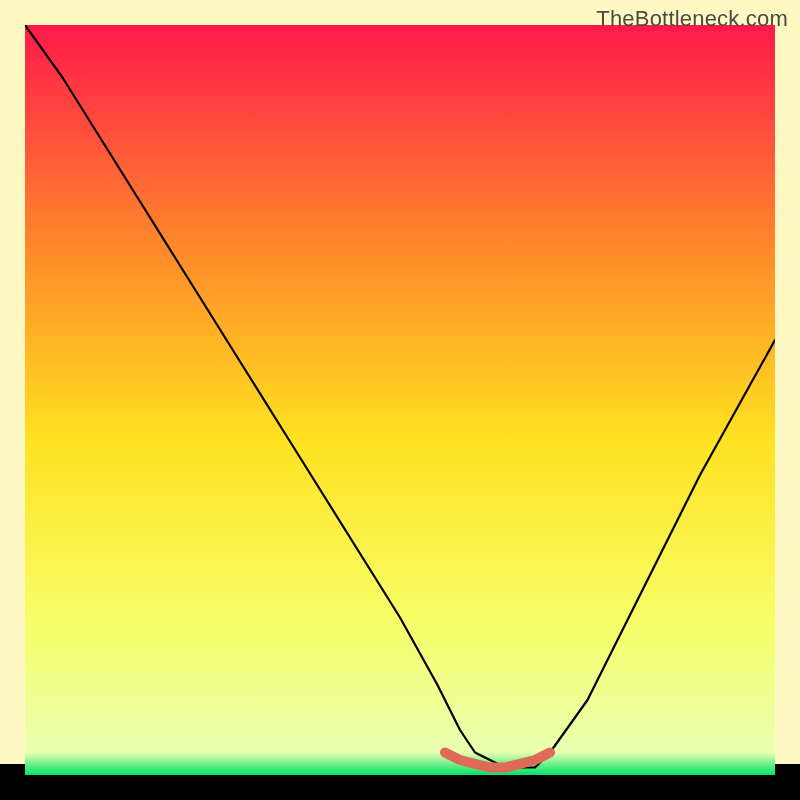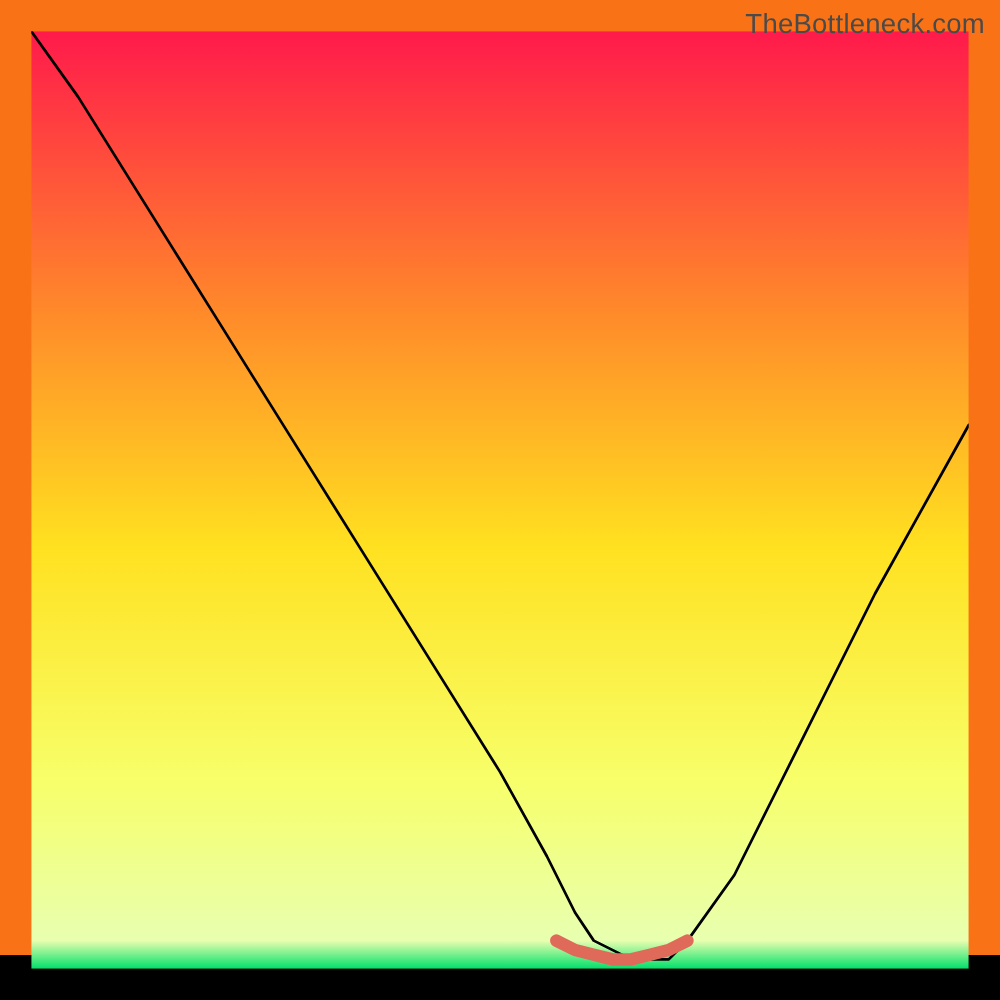--- a/index.html
+++ b/index.html
@@ -8,21 +8,21 @@
     width: 800px;
     height: 800px;
     background: #000;
     font-family: Arial, Helvetica, sans-serif;
     overflow: hidden;
   }
   .frame {
     position: relative;
     width: 800px;
     height: 764px;
-    background: #f97316;
+    background: #fef9c3;
   }
   .watermark {
     position: absolute;
     top: 6px;
     right: 12px;
     color: #4a4a4a;
     font-size: 22px;
     font-weight: 500;
     letter-spacing: 0.2px;
     z-index: 10;

